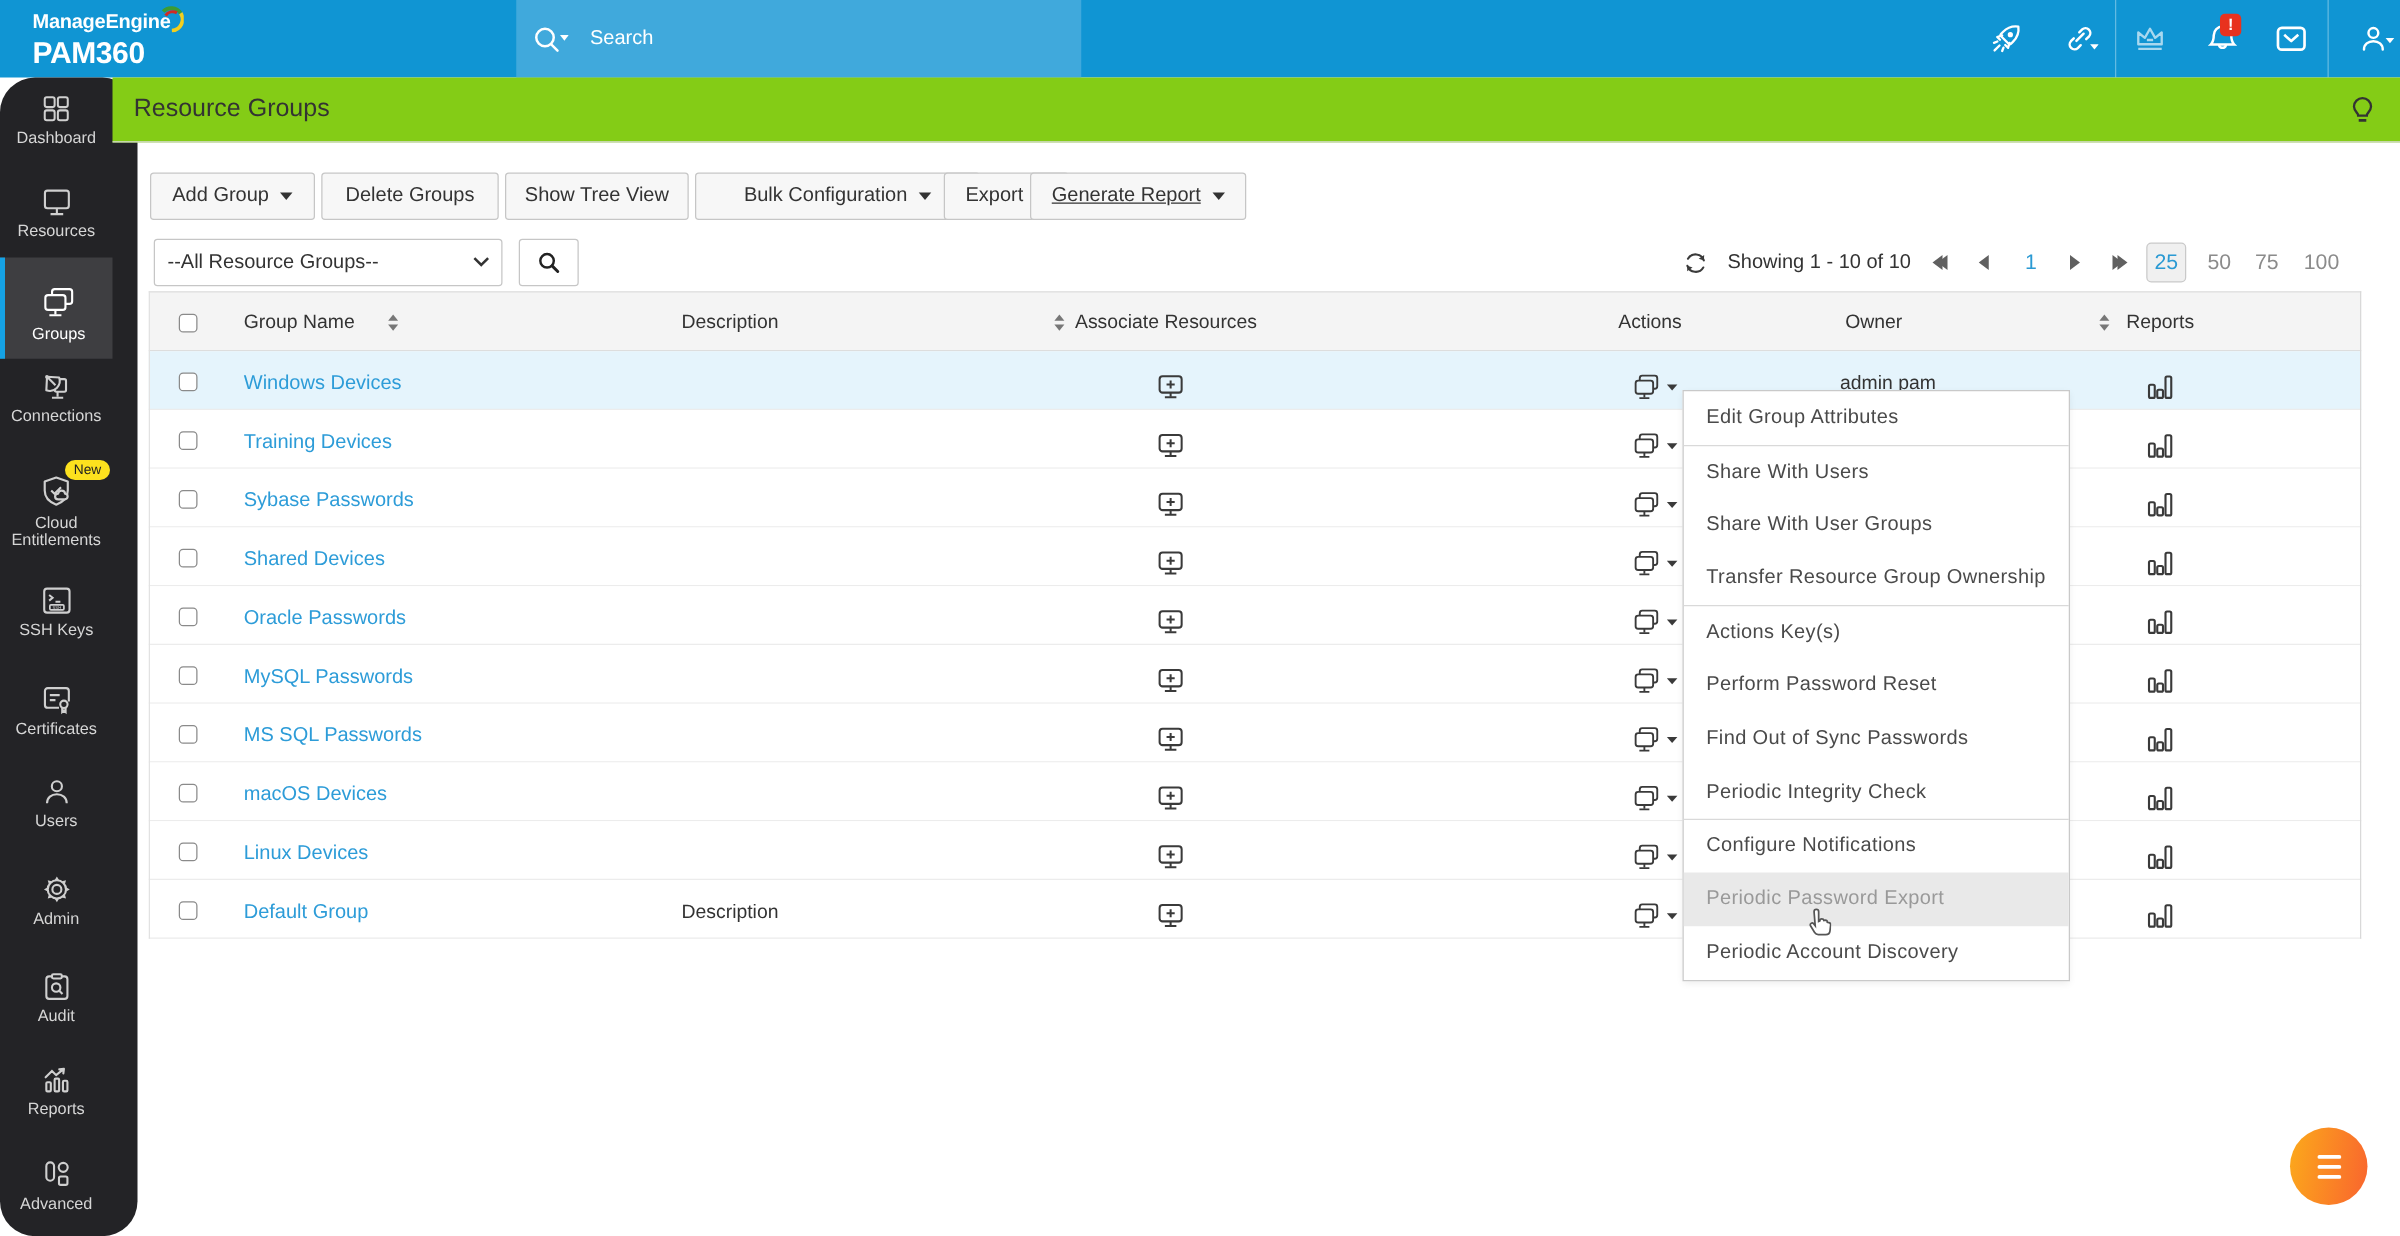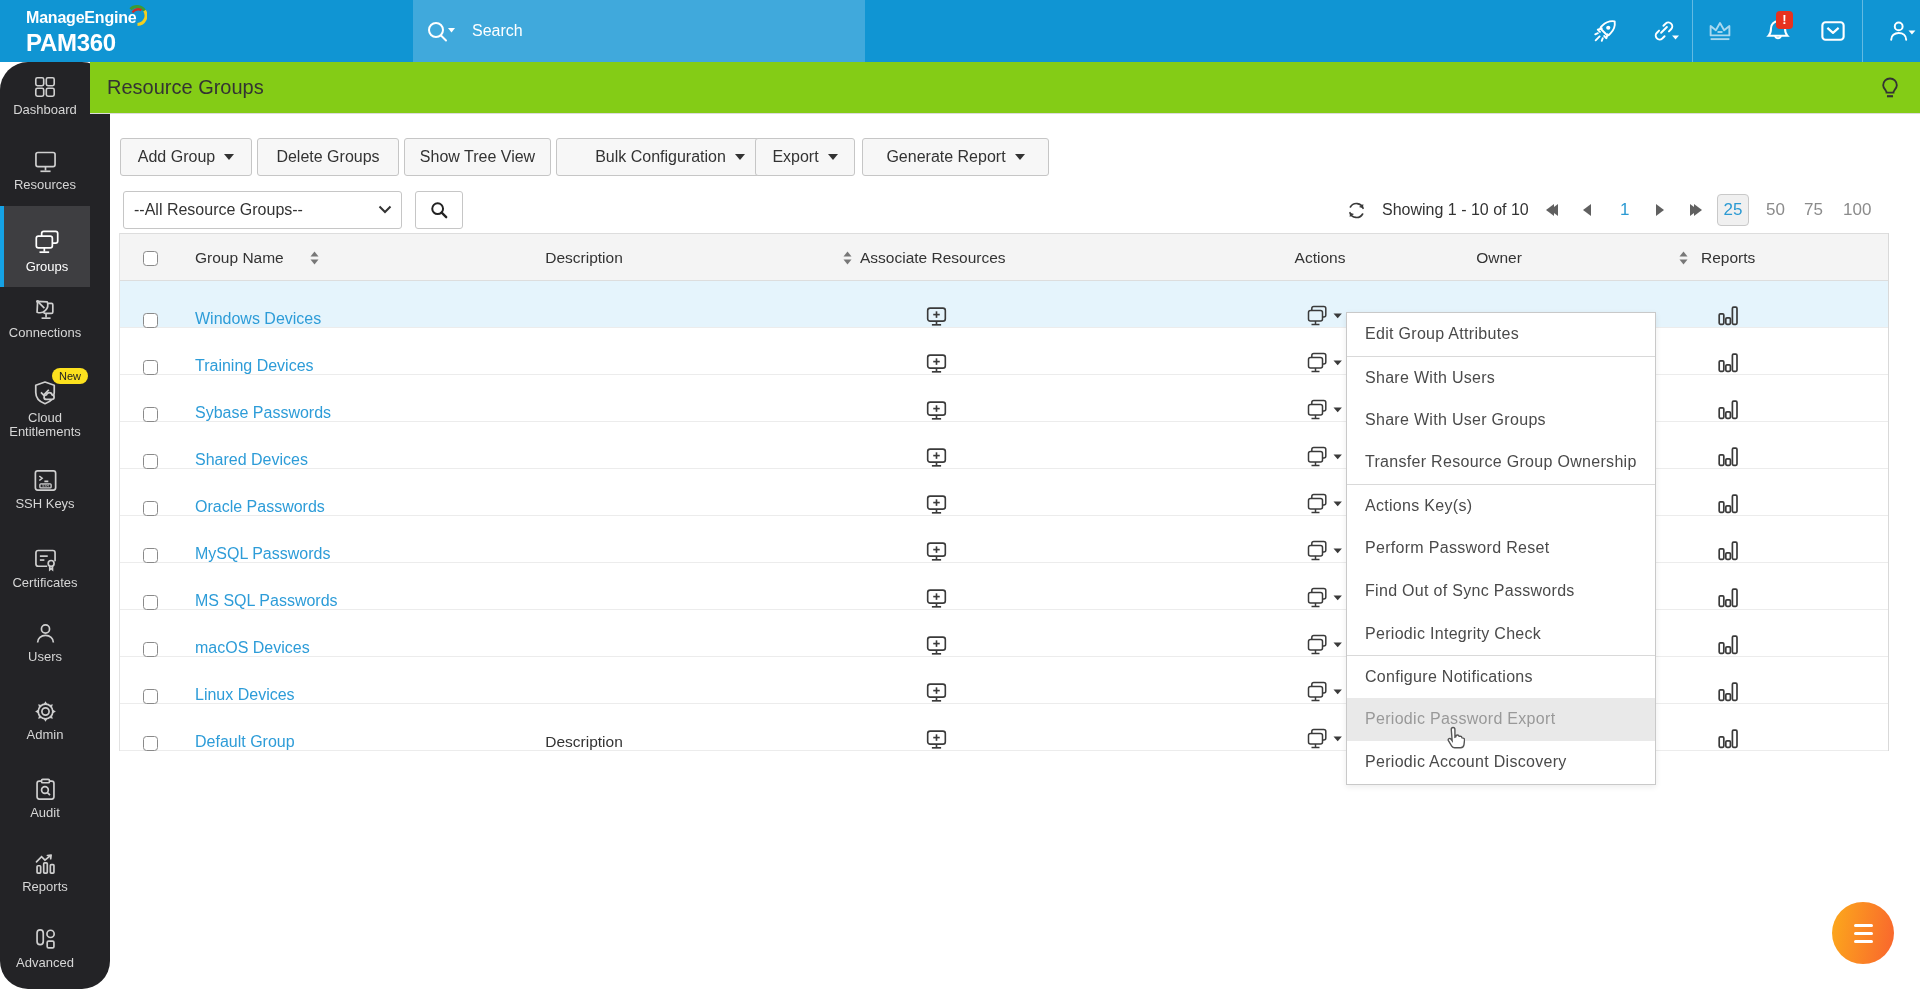--- a/index.html
+++ b/index.html
@@ -41,21 +41,21 @@
 
 #pagerow { position:absolute; left:0; top:191px; height:38px; width:1920px; }
 .pag { position:absolute; top:0; height:38px; display:flex; align-items:center; }
 
 
 #table { position:absolute; left:119px; top:233px; width:1770px; }
 #thead { height:48px; background:#f4f4f4; border-top:1px solid #ddd; border-bottom:1px solid #ddd; position:relative; }
 .hcell { position:absolute; top:0; height:48px; display:flex; align-items:center; font-size:15.5px; color:#333; }
 .trow { height:47px; position:relative; border-bottom:1px solid #ececec; background:#fff; }
 .trow.hl { background:#e5f4fc; }
-.rcell { position:absolute; top:0; height:47px; display:flex; align-items:flex-end; }
+.rcell { position:absolute; top:17px; height:47px; display:flex; align-items:flex-start; }
 .glink { font-size:16px; color:#2d9cd8; }
 .cb { width:15px; height:15px; border:1.5px solid #8a8a8a; border-radius:3.5px; background:#fff; }
 #tbl-right-border { position:absolute; right:0; top:0; bottom:0; width:1px; background:#d9d9d9; }
 #tbl-left-border { position:absolute; left:0; top:0; bottom:0; width:1px; background:#e2e2e2; }
 
 
 #menu { position:absolute; left:1346px; top:312px; width:310px; background:#fff; border:1px solid #c9c9c9; box-shadow:0 2px 6px rgba(0,0,0,0.08); }
 #menu .mi { height:42.8px; line-height:42.8px; padding-left:18px; font-size:16px; letter-spacing:0.3px; color:#4a4a4a; white-space:nowrap; }
 #menu .sep { border-top:1px solid #d9d9d9; }
 #menu .dis { background:#e9e9e9; color:#999; position:relative; }
@@ -249,21 +249,21 @@
       <path d="M12 3.2 a6.3 6.3 0 0 1 6.3 6.3 c0 2.2-1.2 3.6-2.3 4.8-.6.7-.8 1.2-.8 1.9 h-6.4 c0-.7-.2-1.2-.8-1.9-1.1-1.2-2.3-2.6-2.3-4.8 A6.3 6.3 0 0 1 12 3.2z"></path>
       <line x1="9.2" y1="19.6" x2="14.8" y2="19.6" stroke-width="2"></line>
     </svg>
   </div>
 
   <div class="btn" style="left:120px; width:132px;">Add Group <span class="caret"></span></div>
   <div class="btn" style="left:257px; width:142px;">Delete Groups</div>
   <div class="btn" style="left:404px; width:147px;">Show Tree View</div>
   <div class="btn" style="left:556px; width:228px;">Bulk Configuration <span class="caret"></span></div>
   <div class="btn" style="left:755px; width:100px;">Export <span class="caret"></span></div>
-  <div class="btn" style="left:862px; width:187px;">Generate Report <span class="caret"></span></div>
+  <div class="btn" style="left:824px; width:173px;text-decoration:underline;">Generate Report <span class="caret"></span></div>
 
   <div id="selbox">--All Resource Groups--
     <svg width="14" height="9" viewBox="0 0 14 9">
         <path d="M1.5 1.5 L7 7 L12.5 1.5" fill="none" stroke="#333" stroke-width="2"></path>
       </svg>
   </div>
   <div id="searchbtn">
     <svg width="18" height="18" viewBox="0 0 20 20">
         <circle cx="8.5" cy="8.5" r="6" fill="none" stroke="#222" stroke-width="2.2"></circle>
         <line x1="13" y1="13" x2="18" y2="18" stroke="#222" stroke-width="2.6" stroke-linecap="round"></line>

